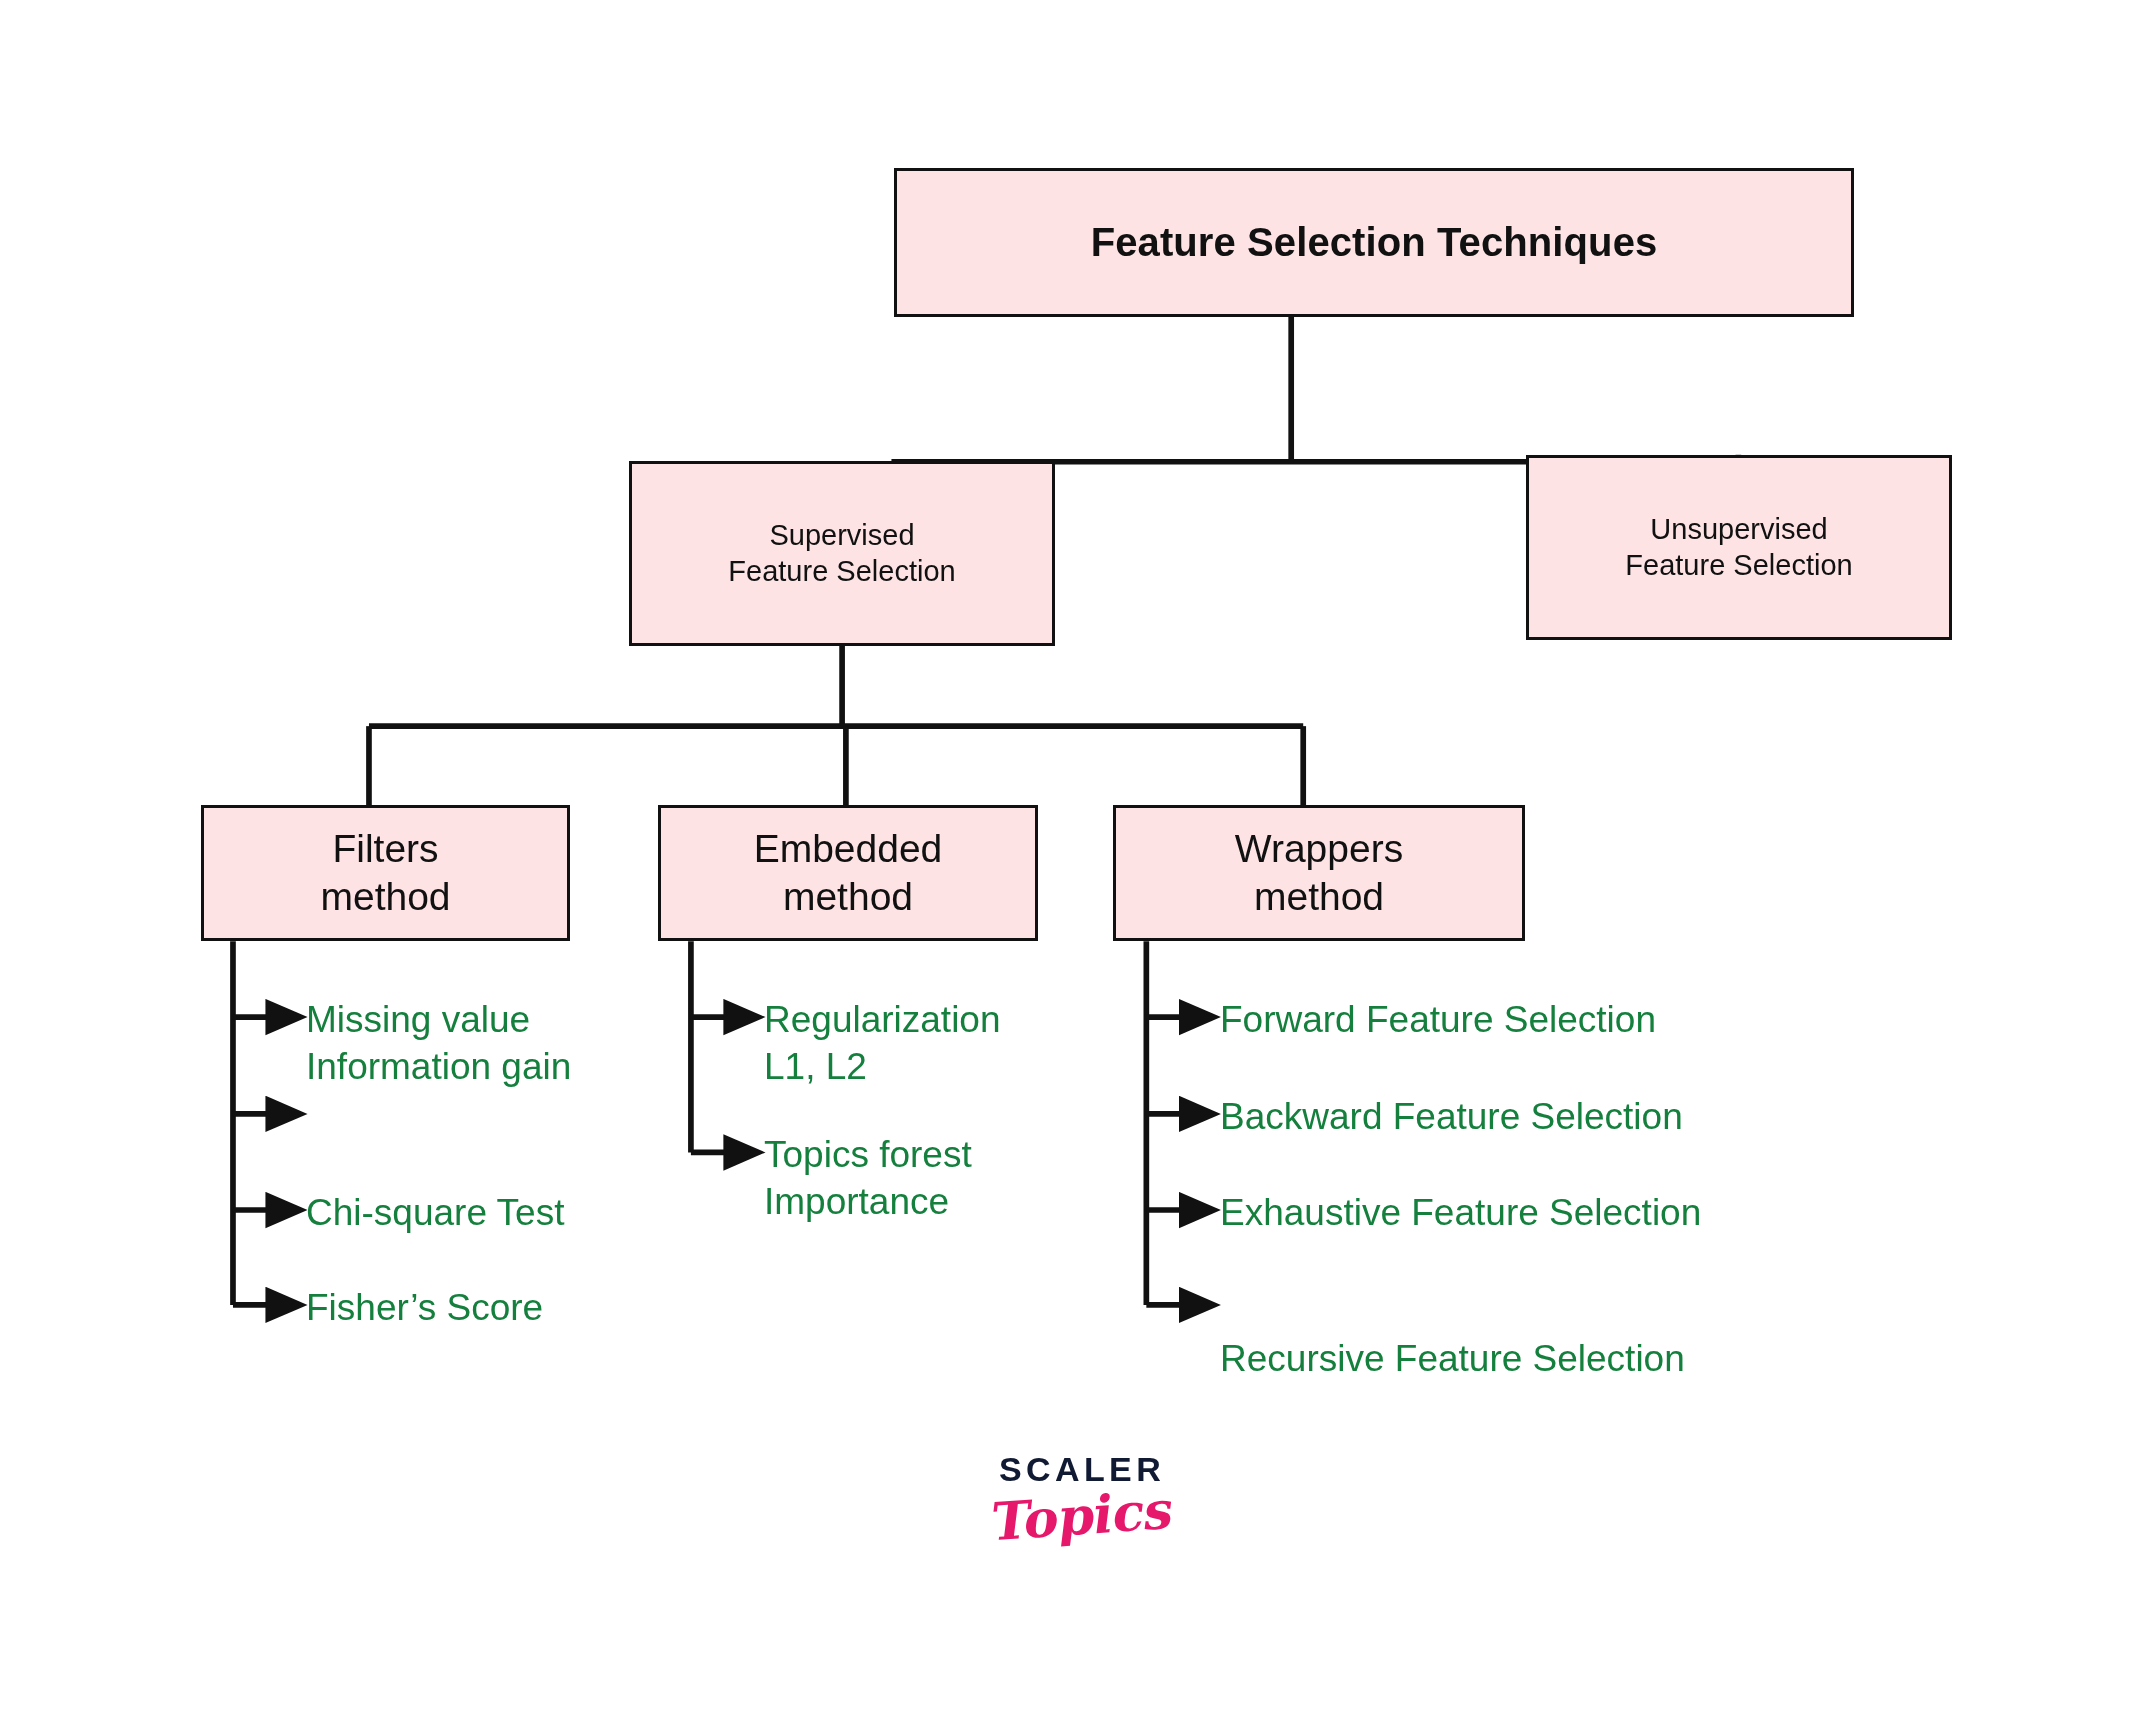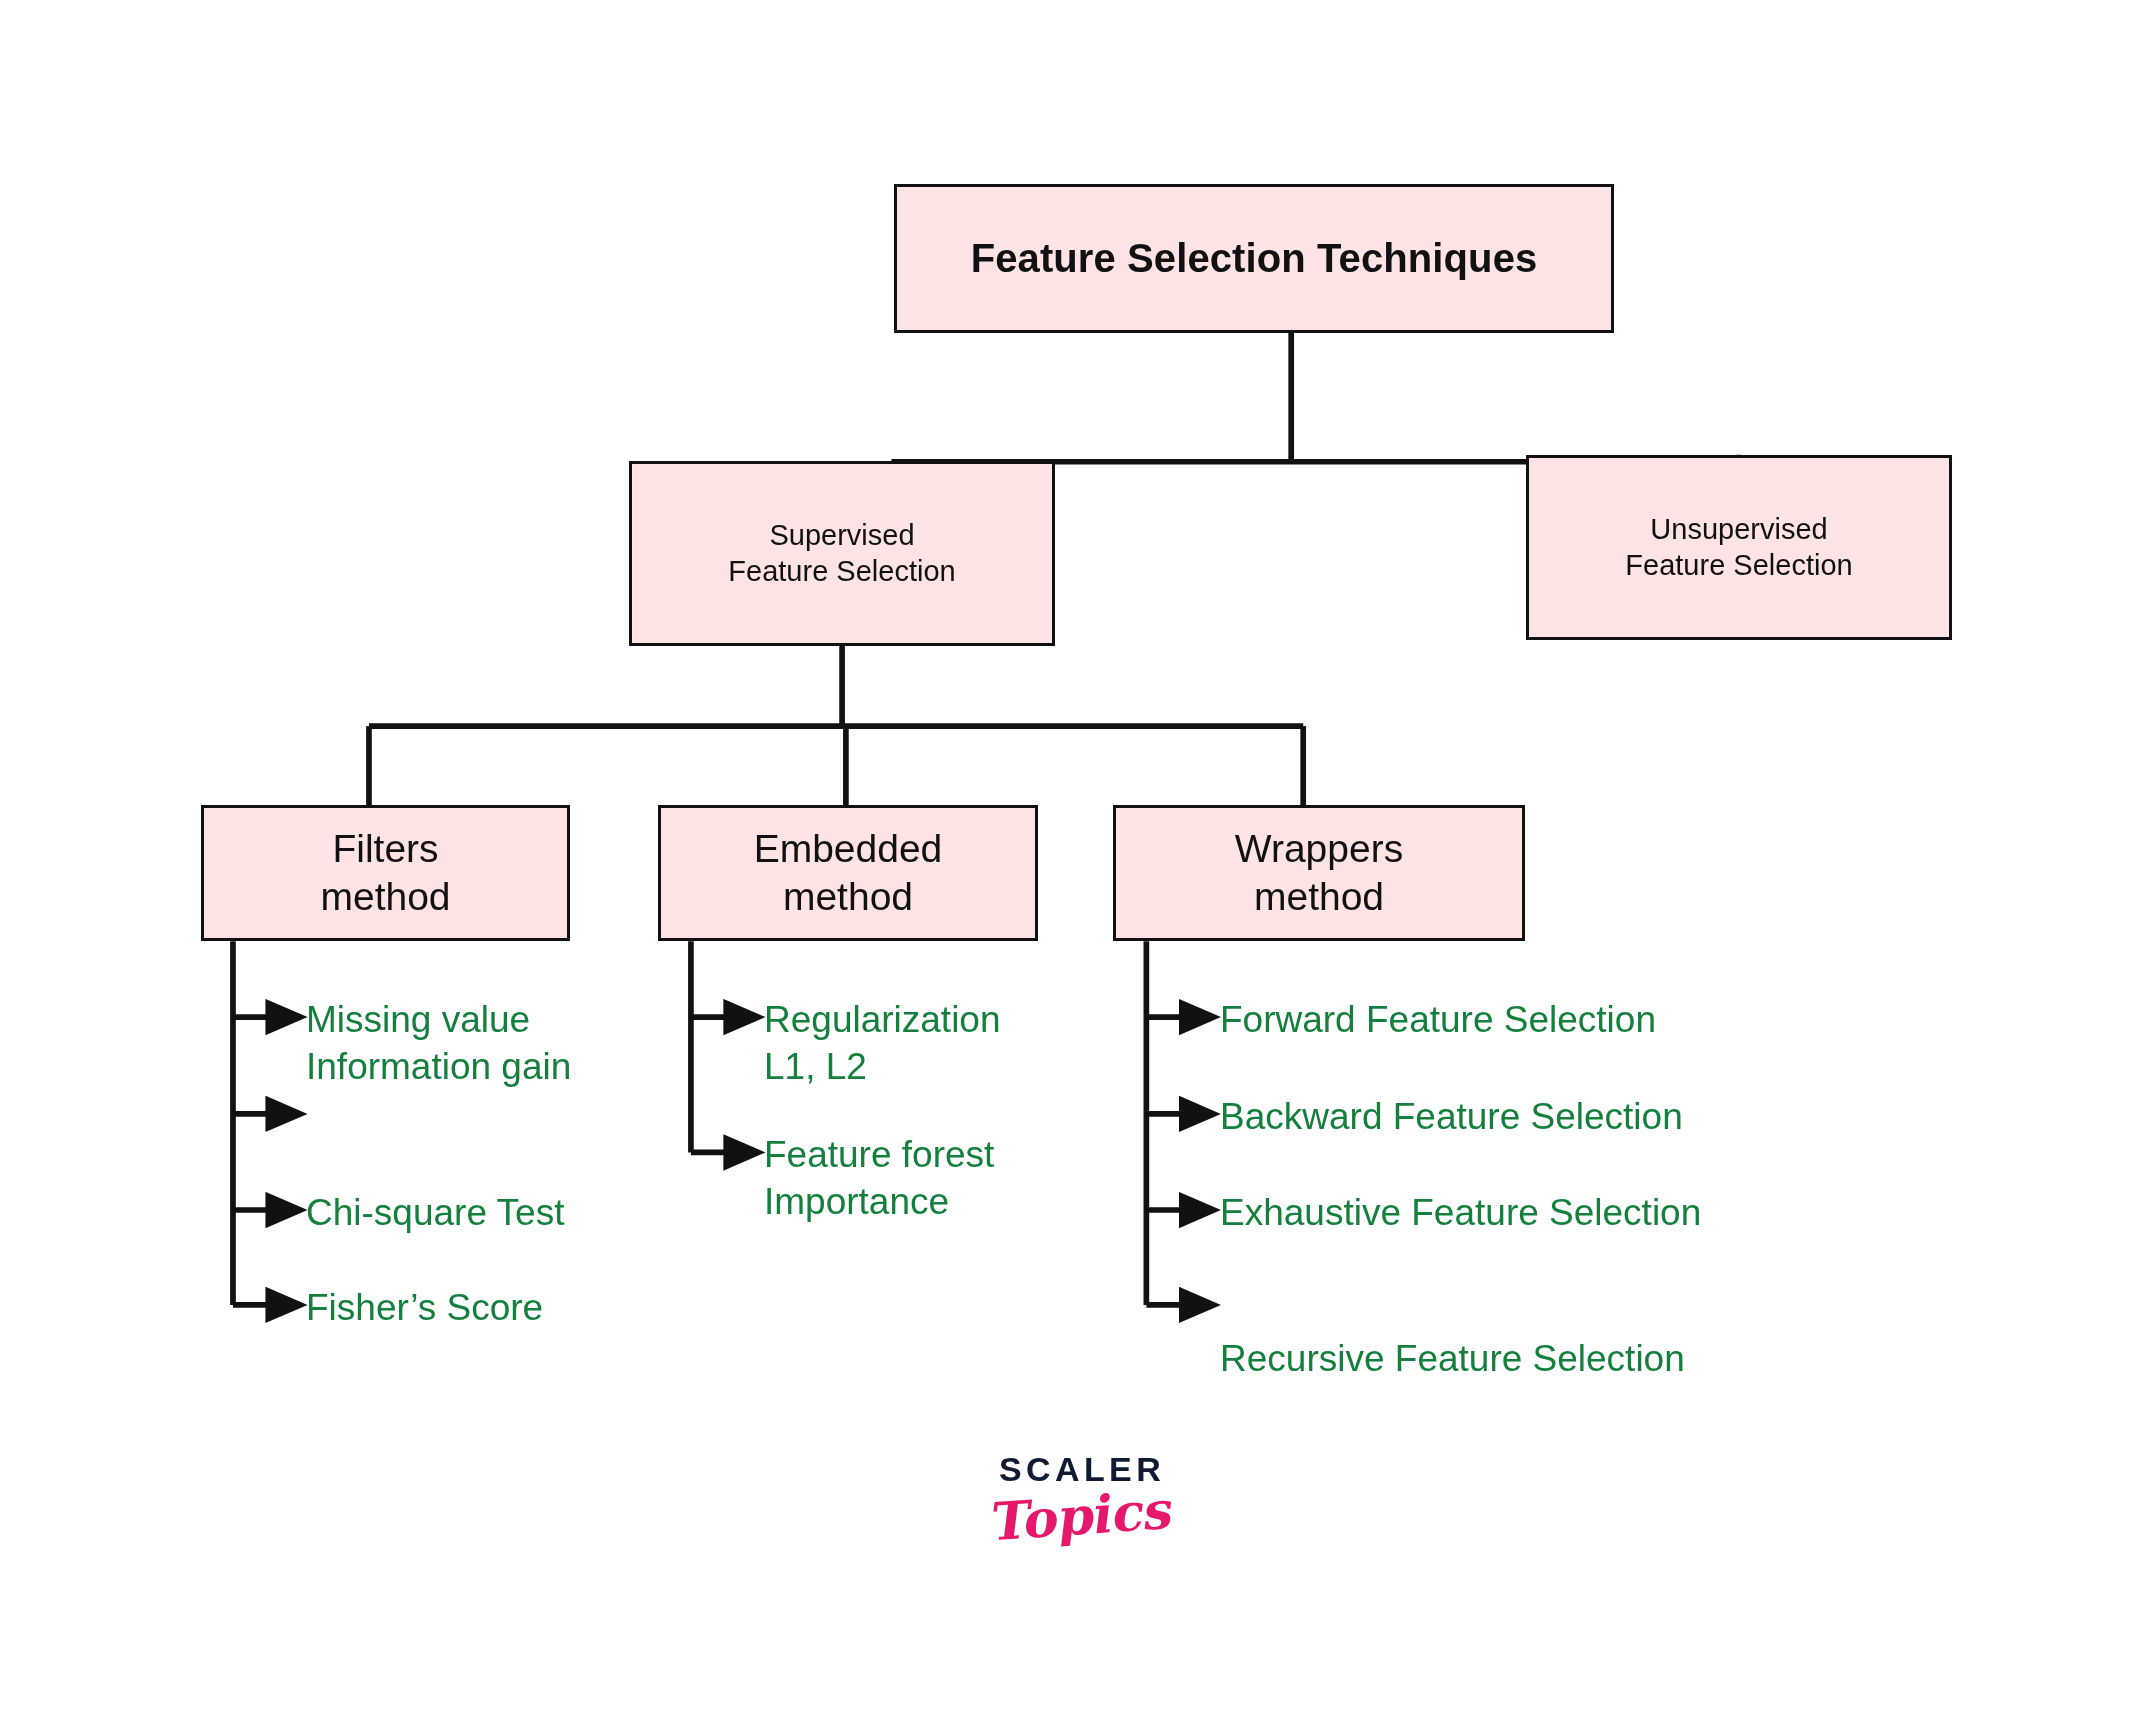--- a/index.html
+++ b/index.html
@@ -34,22 +34,22 @@
     border: 3.8px solid #111111;
     display: flex;
     align-items: center;
     justify-content: center;
     text-align: center;
     color: #111111;
     line-height: 1.22;
     white-space: pre-line;
   }
   .node-box.root {
-    left: 894px; top: 184px;
-    width: 720px; height: 149px;
+    left: 894px; top: 168px;
+    width: 960px; height: 149px;
     font-size: 40px;
     font-weight: bold;
     letter-spacing: 0.1px;
   }
   .node-box.level2 {
     font-size: 29px;
     font-weight: normal;
   }
   .node-box.supervised {
     left: 629px; top: 461px;
@@ -182,21 +182,21 @@
   <div class="node-box level3 wrappers">Wrappers
 method</div>
 
   <div class="leaf-label" style="left:306px; top:997px;">Missing value</div>
   <div class="leaf-label" style="left:306px; top:1044px;">Information gain</div>
   <div class="leaf-label" style="left:306px; top:1190px;">Chi-square Test</div>
   <div class="leaf-label" style="left:306px; top:1285px;">Fisher’s Score</div>
 
   <div class="leaf-label" style="left:764px; top:997px;">Regularization
 L1, L2</div>
-  <div class="leaf-label" style="left:764px; top:1132px;">Feature forest
+  <div class="leaf-label" style="left:764px; top:1132px;">Topics forest
 Importance</div>
 
   <div class="leaf-label" style="left:1220px; top:997px;">Forward Feature Selection</div>
   <div class="leaf-label" style="left:1220px; top:1094px;">Backward Feature Selection</div>
   <div class="leaf-label" style="left:1220px; top:1190px;">Exhaustive Feature Selection</div>
   <div class="leaf-label" style="left:1220px; top:1336px;">Recursive Feature Selection</div>
 
   <div id="logo-block">
     <span id="logo-scaler">SCALER</span>
     <span id="logo-topics">Topics</span>

